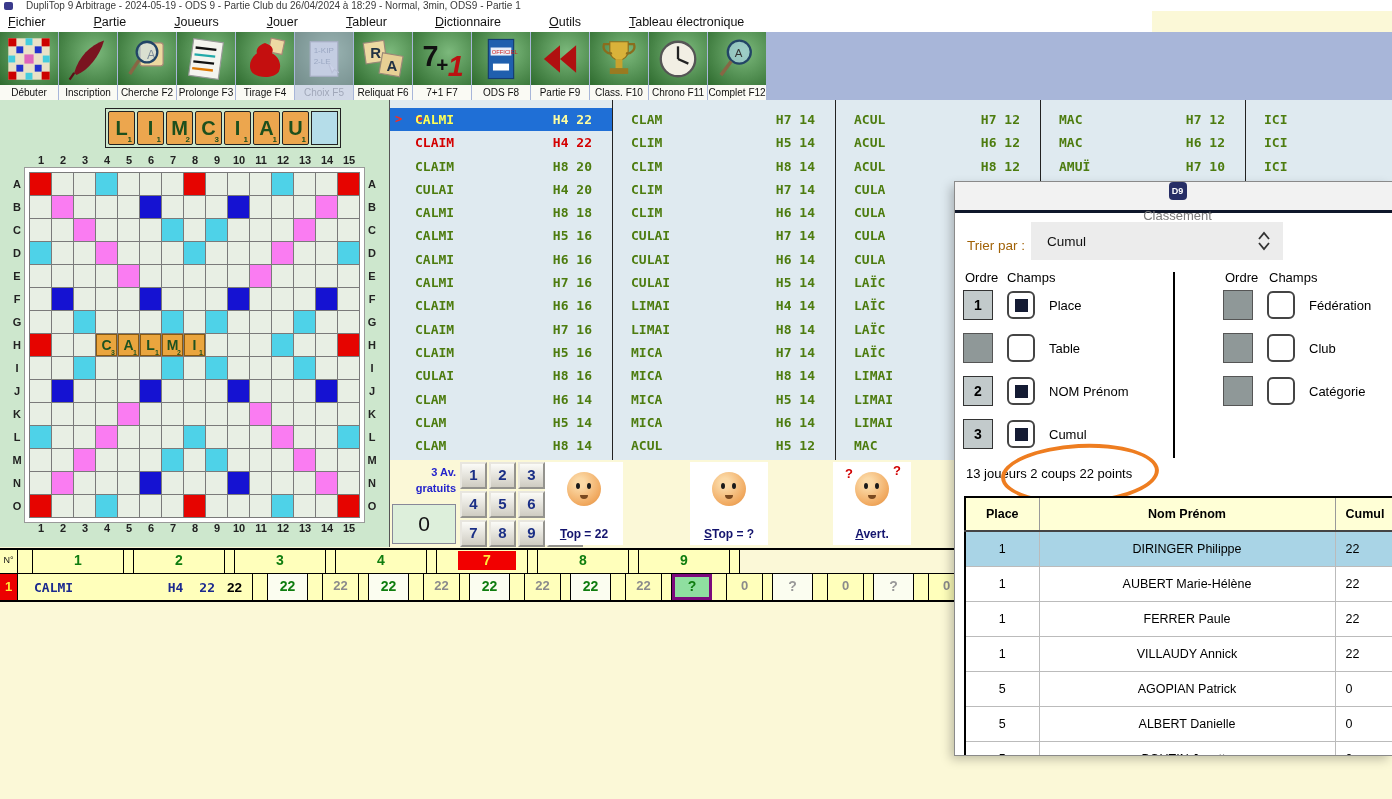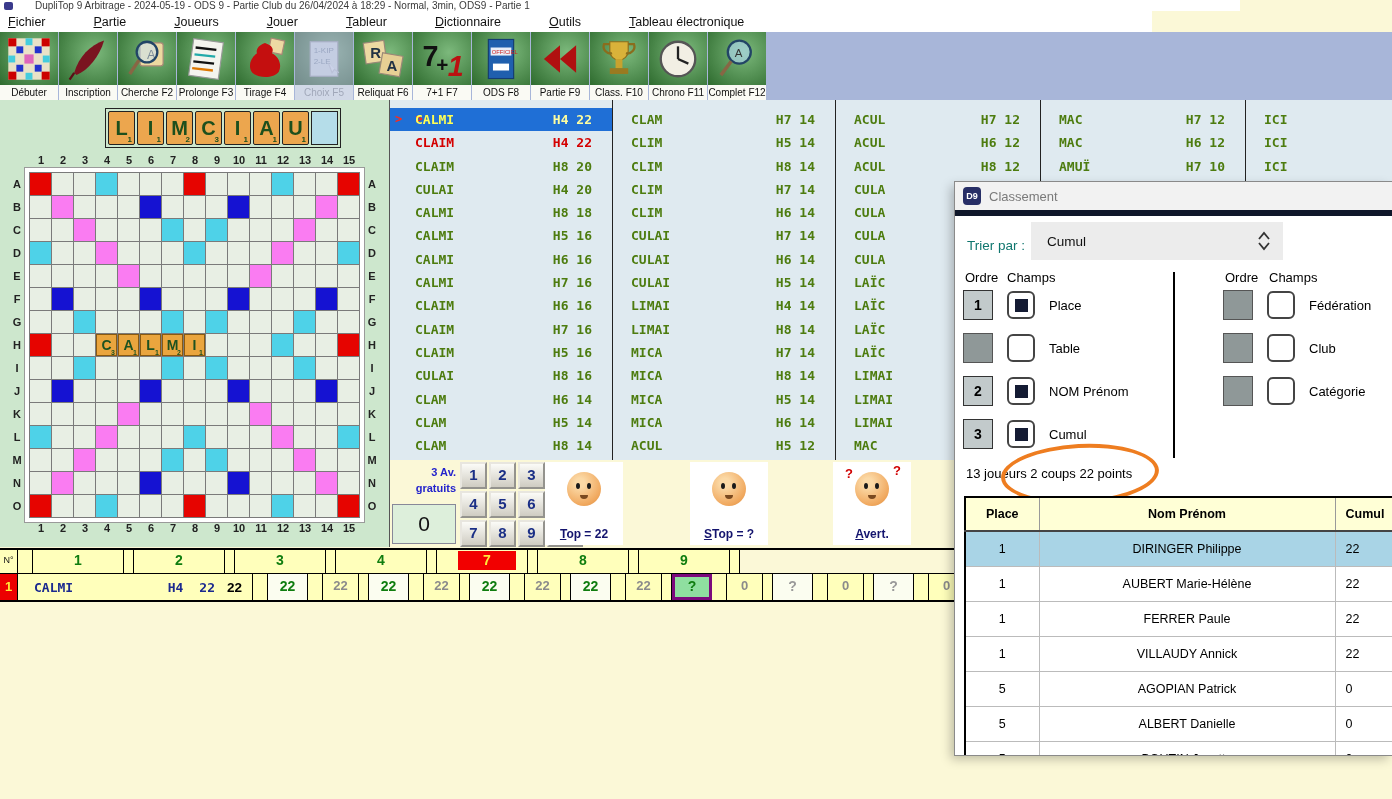--- a/index.html
+++ b/index.html
@@ -1,19 +1,19 @@
 <!DOCTYPE html>
 <html><head>
 <meta charset="utf-8">
 <style>
   html,body{margin:0;padding:0;}
   body{width:1392px;height:799px;position:relative;overflow:hidden;background:#fbf8d7;font-family:"Liberation Sans",sans-serif;}
 
   
-  #titlebar{position:absolute;left:0;top:0;width:1240px;height:11px;background:#ffffff;display:flex;gap:22px;padding-left:4px;box-sizing:border-box;overflow:hidden;}
+  #titlebar{position:absolute;left:0;top:0;width:1392px;height:11px;background:#ffffff;display:flex;gap:13px;padding-left:4px;box-sizing:border-box;overflow:hidden;}
   #titlebar .app-ico{width:9px;height:8px;background:#3a3a8c;border-radius:2px;margin-top:2px;flex:none;}
   #titlebar .t{font-size:10px;color:#3a3a3a;white-space:nowrap;margin-top:0px;}
 
   
   #menubar{position:absolute;left:0;top:11px;width:1152px;height:21px;background:#ffffff;display:flex;align-items:center;gap:22px;}
   .menu-item{display:inline-block;font-size:12.5px;color:#111;margin-left:26px;white-space:nowrap;}
   .menu-item:first-child{margin-left:8px;}
 
   
   #toolbar{position:absolute;left:0;top:32px;width:1392px;height:68px;background:#a8b6d9;display:flex;}
@@ -94,24 +94,24 @@
   .hnum.cur{padding-top:1px;}
   .redbox{margin-left:21px;width:58px;height:19px;background:#f20000;color:#ffe93a;line-height:19px;}
   .scorec{width:40px;background:#fbfdf0;text-align:center;font-weight:bold;font-size:14px;color:#0f7d0f;line-height:24px;}
   .scorec.q{color:#9a9a9a;}
   .scorec.cur{background:#8fdfa0;border:3px solid #7c0a7c;line-height:18px;color:#0f7d0f;}
   .gapc{width:15px;}
   .cumc{width:36px;color:#8b8b8b;font-weight:bold;font-size:13px;text-align:center;line-height:24px;}
 
   
   #dialog{position:absolute;left:955px;top:182px;width:437px;height:573px;background:#fff;box-shadow:0 0 0 1px #8a8a8a, -4px 4px 10px rgba(0,0,0,.25);z-index:10;overflow:hidden;}
-  #dtitle{height:28px;background:#f2f2f2;display:flex;align-items:center;gap:8px;padding-left:8px;border-bottom:6px solid #0f172a;}
+  #dtitle{height:28px;background:#f2f2f2;display:flex;align-items:center;gap:8px;padding-left:8px;border-bottom:3px solid #0f172a;flex-direction:column;}
   .badge{width:18px;height:18px;background:#272e66;border-radius:4px;color:#fff;font-size:9px;font-weight:bold;display:flex;align-items:center;justify-content:center;flex:none;}
   #dtitle .txt{color:#7a7a7a;font-size:13px;}
-  #sort-label{position:absolute;left:12px;top:56px;font-size:13.5px;color:#0f766e;}
+  #sort-label{position:absolute;left:12px;top:56px;font-size:13.5px;color:#a16207;}
   #sort-select{position:absolute;left:76px;top:40px;width:252px;height:38px;background:#ececec;display:flex;align-items:center;}
   #sort-select .val{margin-left:16px;font-size:13.5px;color:#111;}
   #sort-select svg{position:absolute;right:12px;top:9px;}
   .ghdr{position:absolute;font-size:13px;color:#000;}
   #vdiv{position:absolute;left:218px;top:90px;width:2px;height:186px;background:#000;}
   .fgroup{position:absolute;top:106px;}
   #fl{left:8px;} #fr{left:268px;}
   .frow{display:flex;align-items:center;height:34px;margin-bottom:9px;}
   .obox{width:30px;height:30px;border:1px solid #333;background:#c2cacb;font-weight:bold;font-size:14px;color:#000;display:flex;align-items:center;justify-content:center;box-sizing:border-box;flex:none;}
   .obox.empty{background:#8f9898;border-color:#555;}

